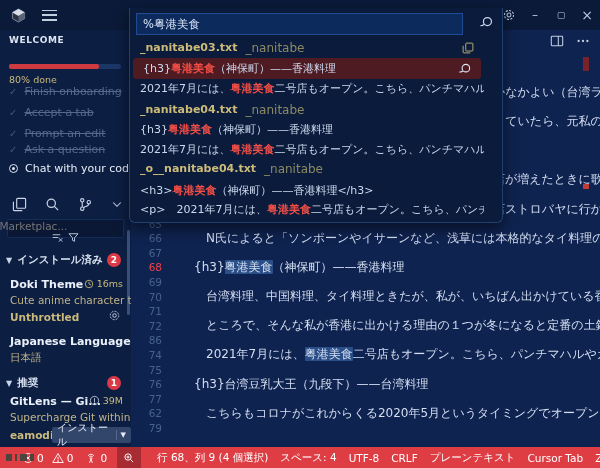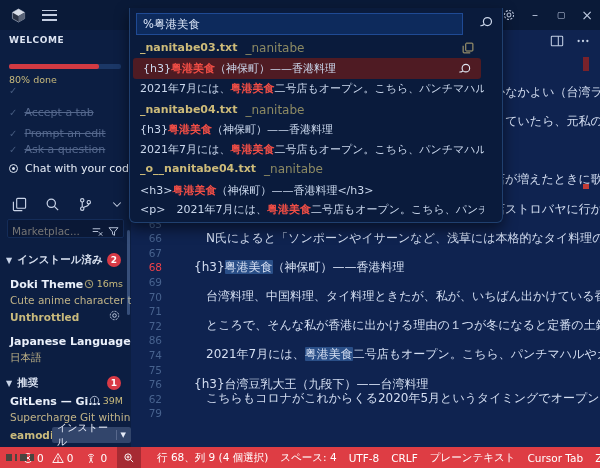--- a/index.html
+++ b/index.html
@@ -31,21 +31,21 @@
   .progress-label { position:absolute; left:9px; top:44px; font-size:9.5px; color:#c9ba7c; }
   .task { position:absolute; left:9px; display:flex; align-items:center; gap:7px; font-size:11px; color:#55688d; white-space:nowrap; }
   .task .tick { font-size:10px; color:#44597e; }
   .task .txt { text-decoration:line-through; }
   .task.active { color:#e8eef8; }
   .task.active .txt { text-decoration:none; }
   .radio { width:9px; height:9px; border:1.4px solid #dfe7f4; border-radius:50%; display:inline-flex; align-items:center; justify-content:center; }
   .radio i { width:3px; height:3px; background:#dfe7f4; border-radius:50%; }
   .activity-row { position:absolute; left:0; top:163px; width:131px; height:22px; display:flex; align-items:center; gap:18px; padding-left:12px; color:#c9d4e8; }
   .mk-input { position:absolute; left:7px; top:189px; width:117px; height:19px; background:#0a1836; border:1px solid #142c58; border-radius:2px;
-    color:#8fa0bd; font-size:10.5px; display:flex; align-items:flex-end; padding:0 4px; font-family:inherit; }
+    color:#8fa0bd; font-size:10.5px; display:flex; align-items:center; padding:0 4px; font-family:inherit;flex-direction:column; }
   .mk-input input { flex:1; min-width:0; background:transparent; border:none; outline:none; color:#8fa0bd; font-size:10.5px; font-family:inherit; }
   .mk-icons { display:flex; gap:5px; color:#c9d4e8; }
   .section-hdr { position:absolute; left:0; width:131px; height:20px; display:flex; align-items:center; font-size:10.5px; font-weight:bold; color:#d9e1f0; padding-left:6px; }
   .section-hdr .chev { font-size:8px; margin-right:5px; color:#c9d4e8; }
   .badge { position:absolute; right:10px; width:14px; height:14px; border-radius:50%; background:#d93a46; color:#fff; font-size:9px; font-weight:bold;
     display:flex; align-items:center; justify-content:center; }
   .ext-name { position:absolute; left:10px; font-size:11px; font-weight:bold; color:#eaf0fa; white-space:nowrap; }
   .ext-meta { position:absolute; right:8px; font-size:9.5px; color:#c9ba7c; display:flex; align-items:center; gap:3px; }
   .ext-desc { position:absolute; left:10px; font-size:10.5px; color:#c0b387; white-space:nowrap; }
   .ext-pub  { position:absolute; left:10px; font-size:10.5px; font-weight:bold; color:#c9ba7c; white-space:nowrap; }
@@ -152,35 +152,37 @@
     <div class="line"><span class="gutter">67</span><span class="ltext"></span></div>
     <div class="line current"><span class="gutter">68</span><span class="ltext"><span>{h3}</span><span class="hl">粤港美食</span><span>（神保町）——香港料理</span></span></div>
     <div class="line"><span class="gutter">69</span><span class="ltext"></span></div>
     <div class="line"><span class="gutter">70</span><span class="ltext">　台湾料理、中国料理、タイ料理ときたが、私が、いちばん出かけている香港（</span></div>
     <div class="line"><span class="gutter">71</span><span class="ltext"></span></div>
     <div class="line"><span class="gutter">72</span><span class="ltext">　ところで、そんな私が香港に出かける理由の１つが冬になると定番の土鍋飯こ</span></div>
     <div class="line"><span class="gutter">86</span><span class="ltext"></span></div>
     <div class="line"><span class="gutter">74</span><span class="ltext"><span>　2021年7月には、</span><span class="hl">粤港美食</span><span>二号店もオープン。こちら、パンチマハルやカーマ</span></span></div>
     <div class="line"><span class="gutter">75</span><span class="ltext"></span></div>
     <div class="line"><span class="gutter">76</span><span class="ltext">{h3}台湾豆乳大王（九段下）——台湾料理</span></div>
+    <div class="line"><span class="gutter">77</span><span class="ltext"></span></div>
     <div class="line"><span class="gutter">62</span><span class="ltext">　こちらもコロナがこれからくる2020年5月というタイミングでオープンしてく</span></div>
     <div class="line"><span class="gutter">79</span><span class="ltext"></span></div>
   </div>
   <div class="ruler-mark1"></div>
   <div class="ruler-mark2"></div>
 
   <div class="sidebar">
     <div class="welcome-title">WELCOME</div>
     <div class="progress-track">
         <div class="progress-fill"></div>
       </div>
     <div class="progress-label">80% done</div>
 
     <div class="task" style="top:55px;">
         <span class="tick">✓</span>
+        <span class="txt">Finish onboarding</span>
       </div>
     <div class="task" style="top:76px;">
         <span class="tick">✓</span>
         <span class="txt">Accept a tab</span>
       </div>
     <div class="task" style="top:97px;">
         <span class="tick">✓</span>
         <span class="txt">Prompt an edit</span>
       </div>
     <div class="task" style="top:113px;">

